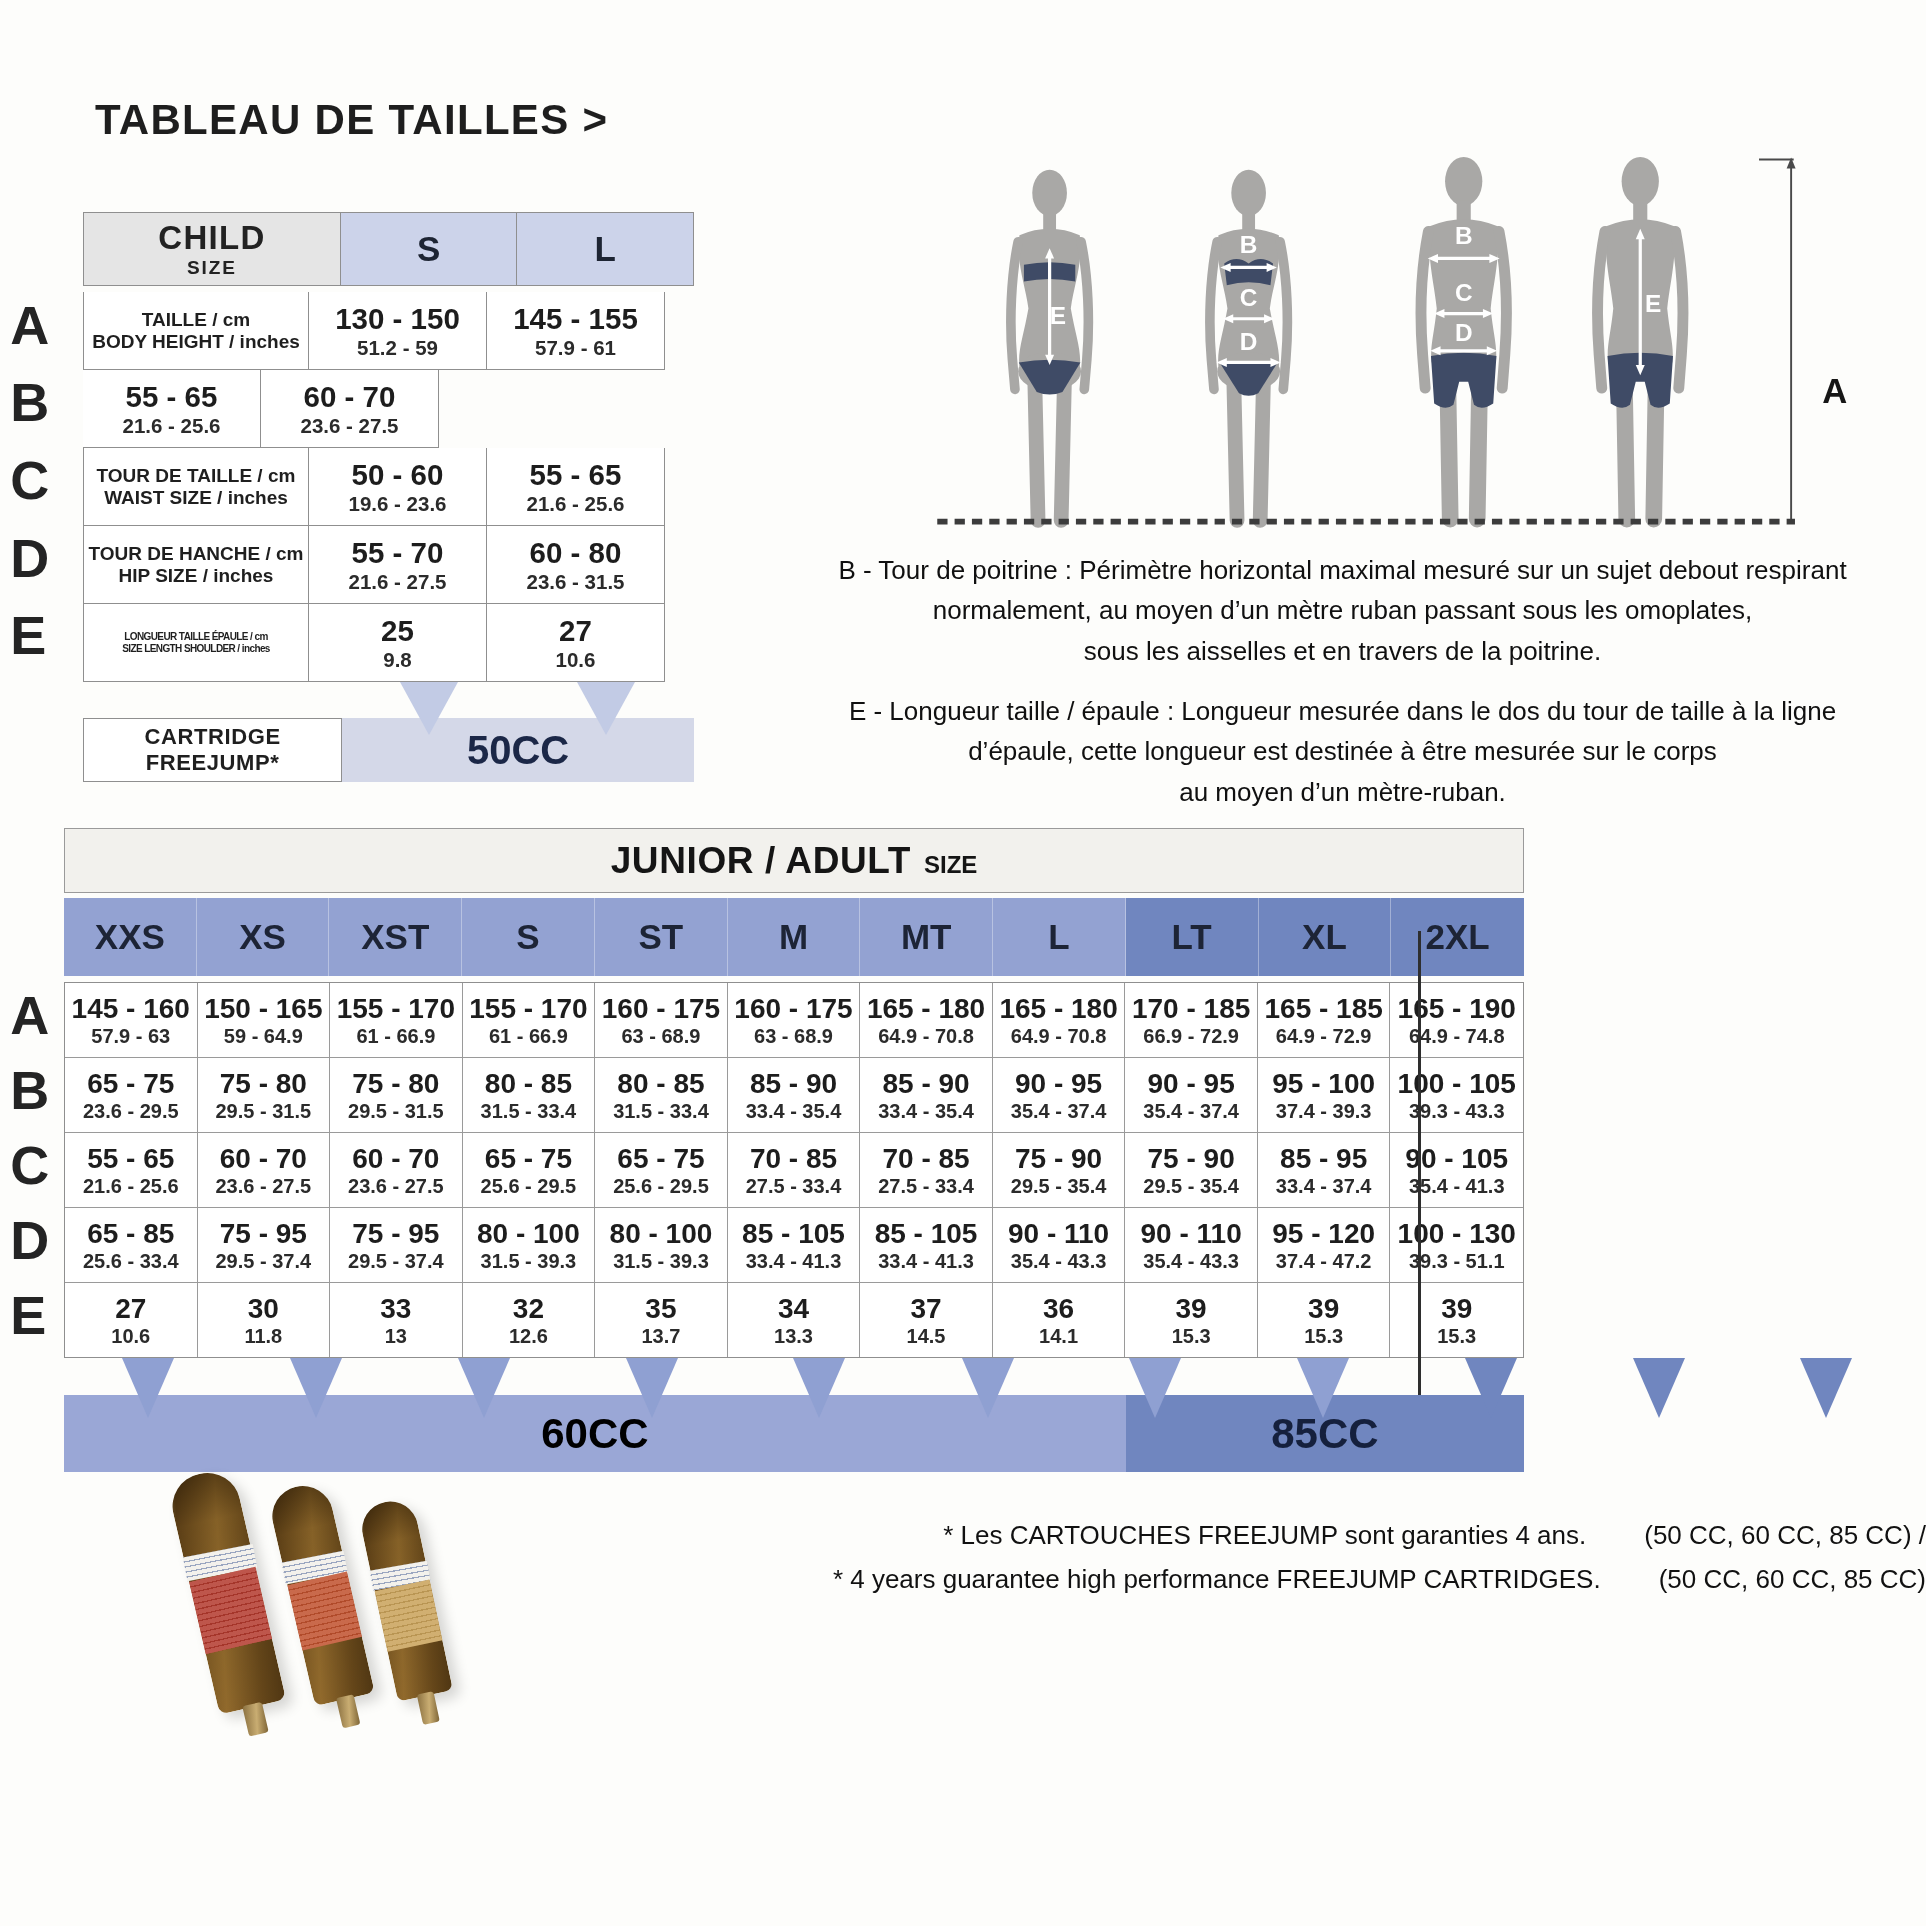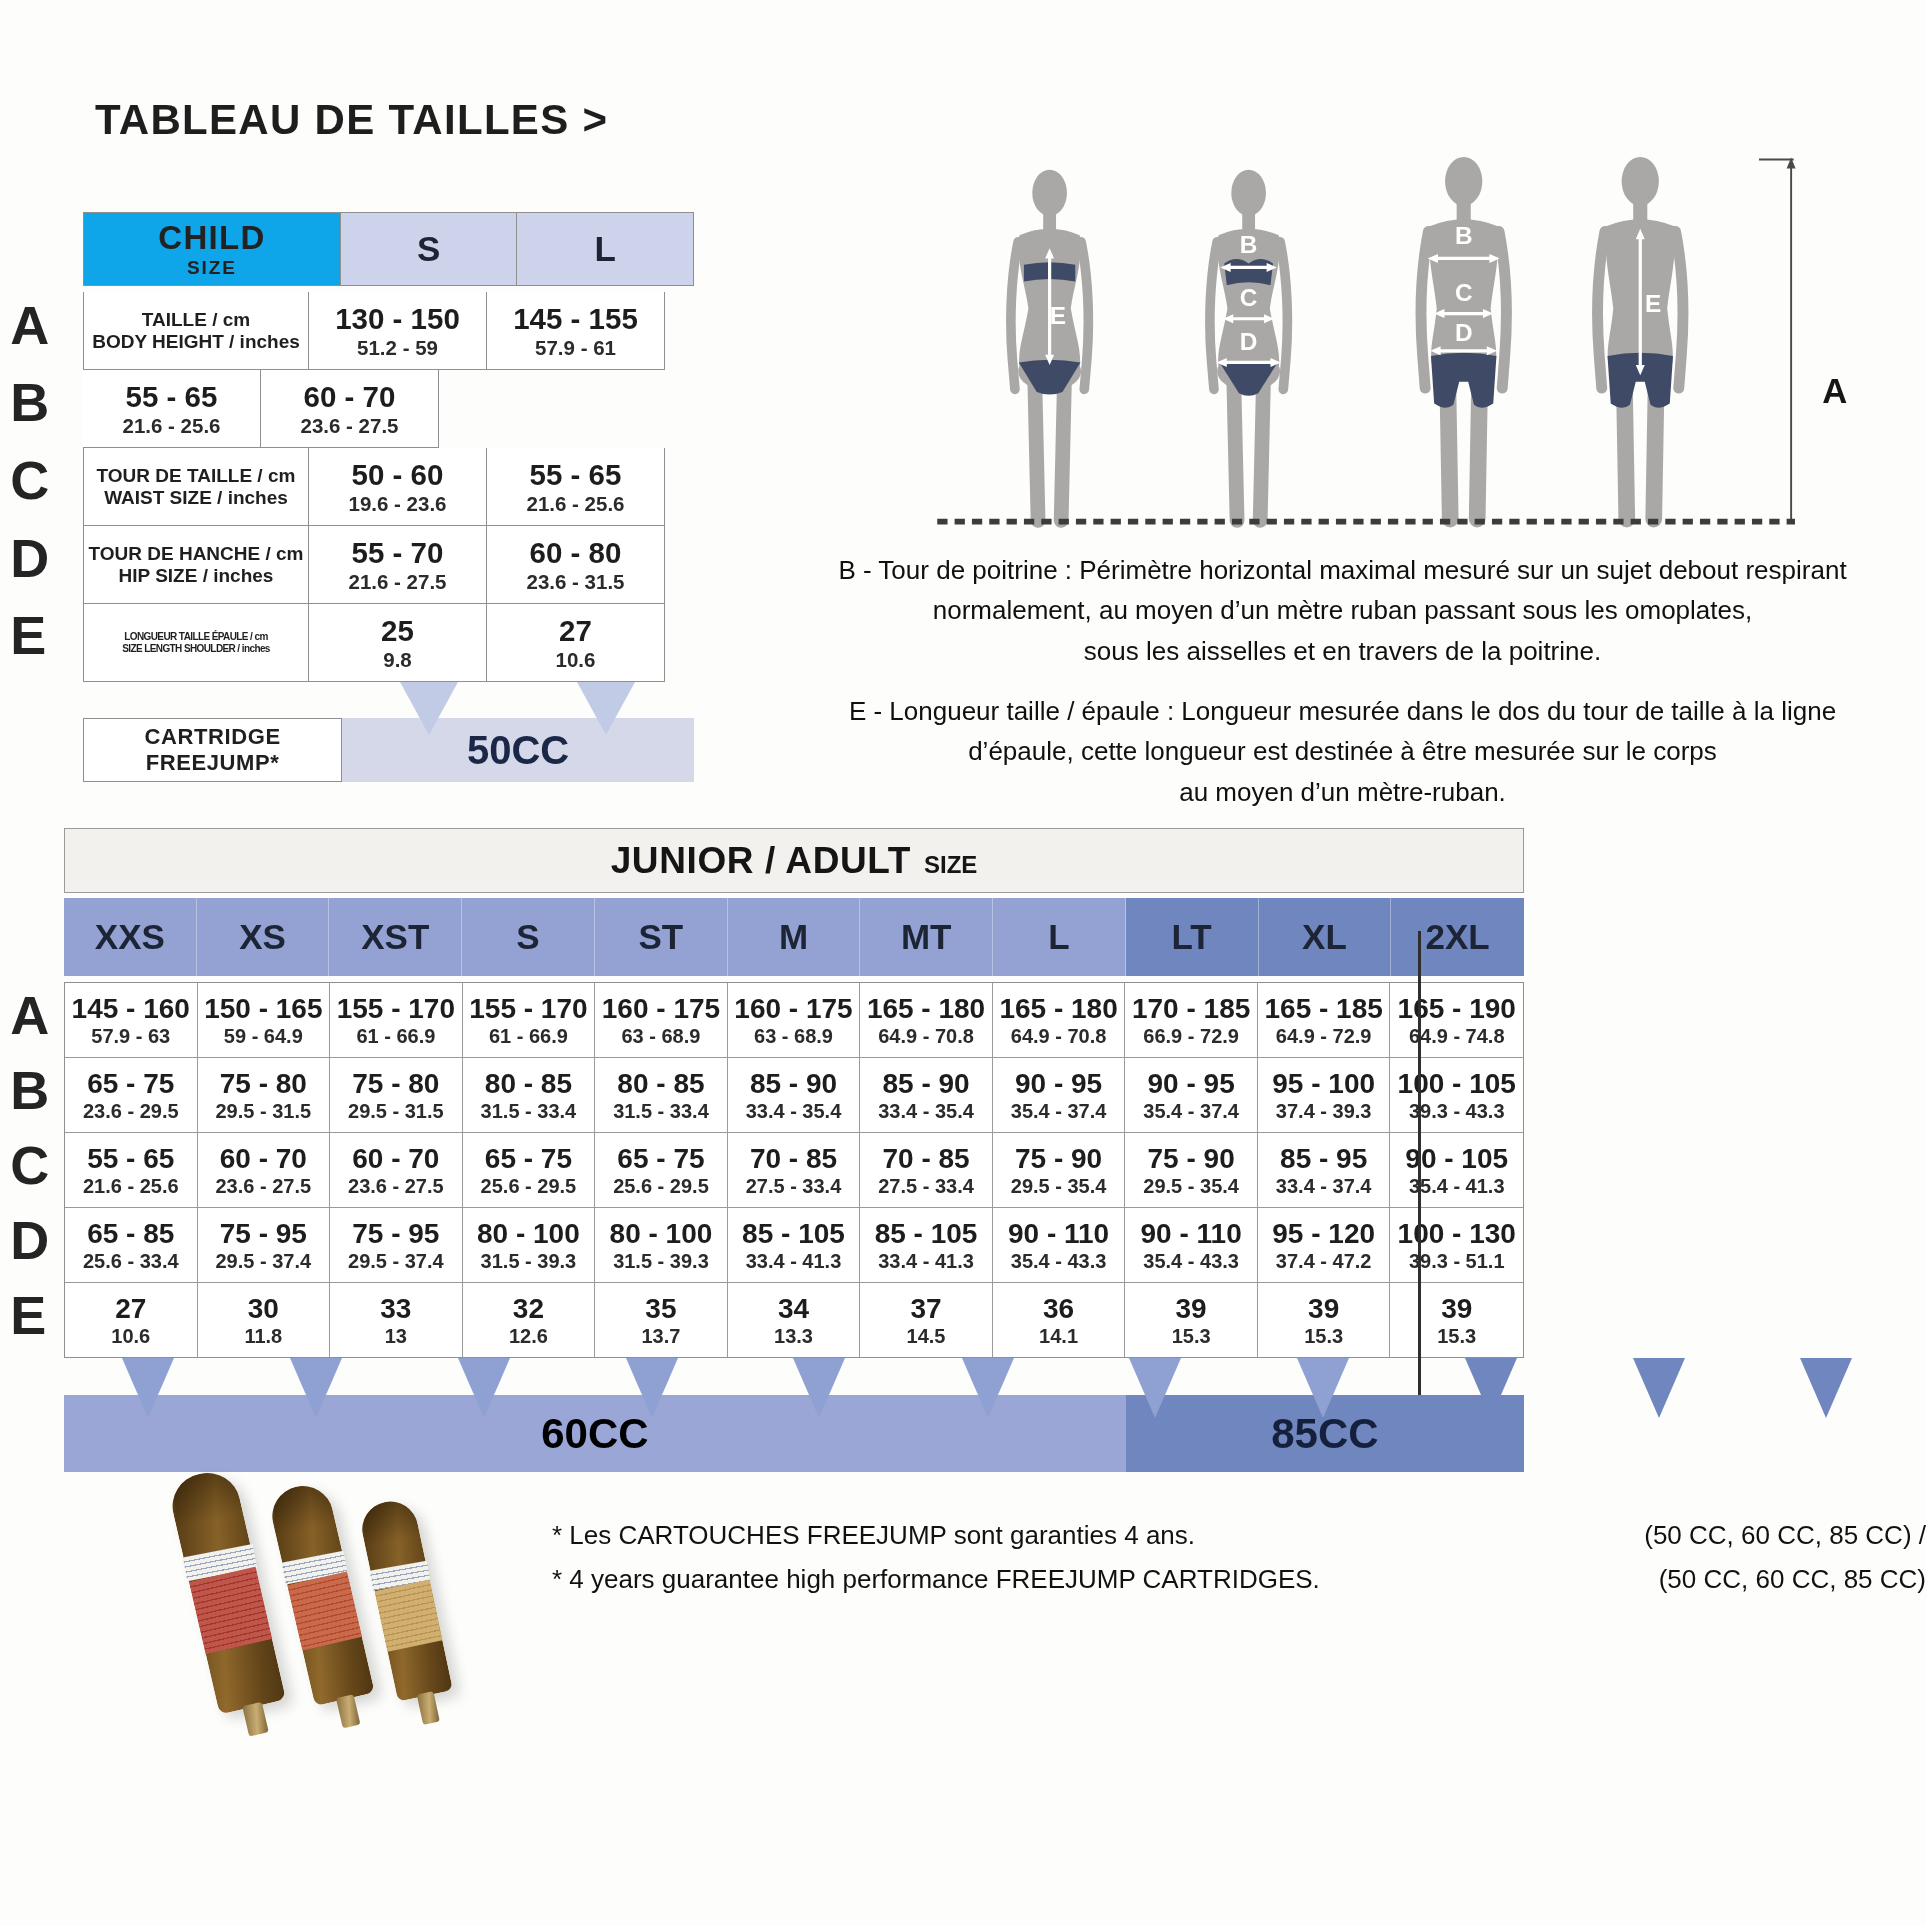--- a/index.html
+++ b/index.html
@@ -6,21 +6,21 @@
   body{width:1926px;height:1926px;position:relative;background:#fdfdfb;
        font-family:"Liberation Sans",sans-serif;color:#1c1c1c;overflow:hidden}
   .abs{position:absolute}
 
   
   #title{left:95px;top:96px;font-size:42px;font-weight:bold;letter-spacing:1.3px;color:#1e1e1e}
 
   
   #child{left:83px;top:212px;width:611px}
   .ch-head{display:flex;height:74px;margin-bottom:6.4px}
-  .ch-head .labc{width:258px;background:#0ea5e9;border:1.9px solid #8f8f8f;display:flex;flex-direction:column;
+  .ch-head .labc{width:258px;background:#e5e5e5;border:1.9px solid #8f8f8f;display:flex;flex-direction:column;
                  align-items:center;justify-content:center}
   .ch-title{font-size:33px;font-weight:bold;letter-spacing:1.3px;color:#222}
   .ch-sub{font-size:19px;font-weight:bold;letter-spacing:1.9px;color:#222}
   .ch-head .colh{width:177px;background:#ccd3ea;border:1.9px solid #8f8f8f;border-left:none;display:flex;
                  align-items:center;justify-content:center;font-size:35px;font-weight:bold;color:#1d2433}
   .ch-row{display:flex;height:78px}
   .ch-row .lab{width:224px;border:1.3px solid #8f8f8f;border-top:none;background:#fff;display:flex;
                flex-direction:column;align-items:center;justify-content:center;text-align:center;line-height:1.15}
   .ch-row .fr,.ch-row .en{font-size:19px;font-weight:bold;color:#1f1f1f}
   .ch-row.small .fr,.ch-row.small .en{font-size:10px;letter-spacing:-0.6px}
@@ -87,21 +87,21 @@
   .leg{fill:none;stroke:#a9a8a6;stroke-width:23;stroke-linecap:round}
   .legM{fill:none;stroke:#a9a8a6;stroke-width:26;stroke-linecap:round}
   .gar{fill:#3f4b66}
   .warrow{stroke:#fff;stroke-width:5;fill:none}
   .wl{fill:#fff;font-family:"Liberation Sans",sans-serif;font-size:38px;font-weight:bold;text-anchor:middle}
   .al{fill:#161616;font-family:"Liberation Sans",sans-serif;font-size:54px;font-weight:bold;text-anchor:middle}
   .mline{stroke:#4a4a4a;stroke-width:3}
 
   
   #foot{left:552px;top:1520px;width:1374px;font-size:26px;color:#111}
-  .fl{display:flex;justify-content:space-between;margin-bottom:13px;font-weight:normal}
+  .fl{display:flex;justify-content:flex-end;gap:58px;margin-bottom:13px;font-weight:normal}
 
   
   #carts{left:186px;top:1467px;width:308px;height:308px}
   .cart{position:absolute;border-radius:33px 33px 9px 9px;
         background:linear-gradient(100deg,#77603281 0%,#8a7040 8%,#c9ad72 45%,#8c7342 78%,#6d5830 100%),
                    linear-gradient(180deg,#6f5a30 0%,#a98f58 20%,#b89c63 100%);
         background-blend-mode:multiply;
         box-shadow:6.4px 7.7px 13px rgba(0,0,0,0.16)}
   .cart .neck{position:absolute;left:50%;transform:translateX(-50%);bottom:-28px;width:30%;height:31px;
         background:linear-gradient(100deg,#8a7040,#c9ad72 55%,#7c6335);border-radius:3.2px}

